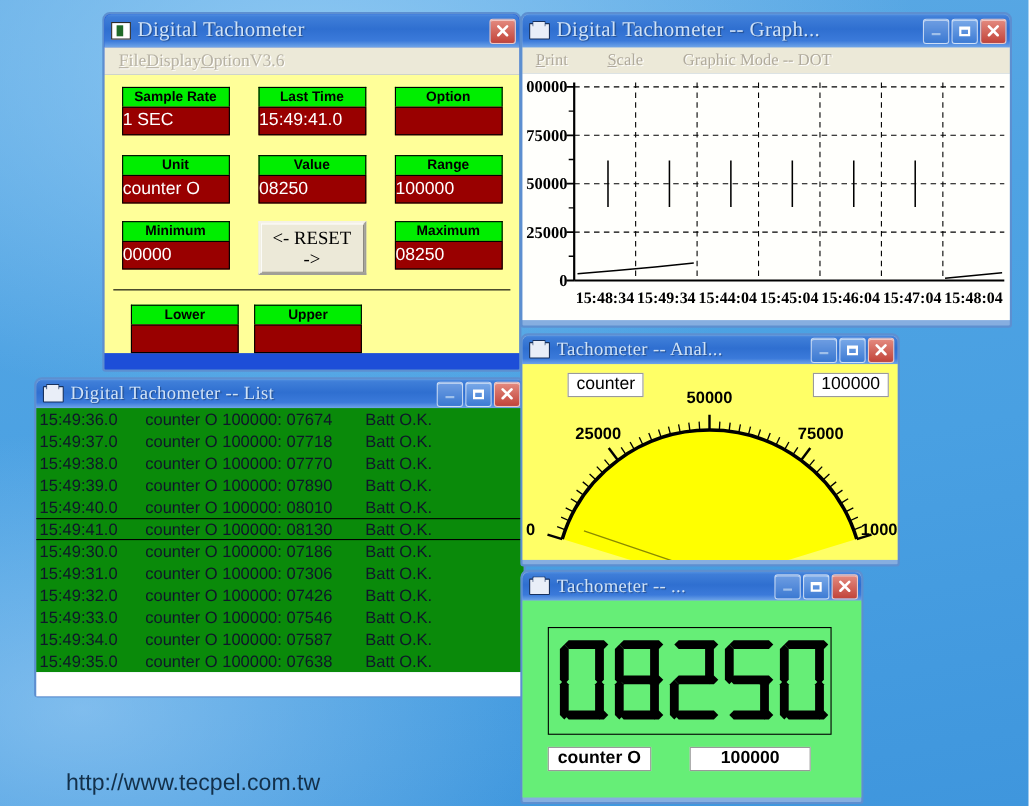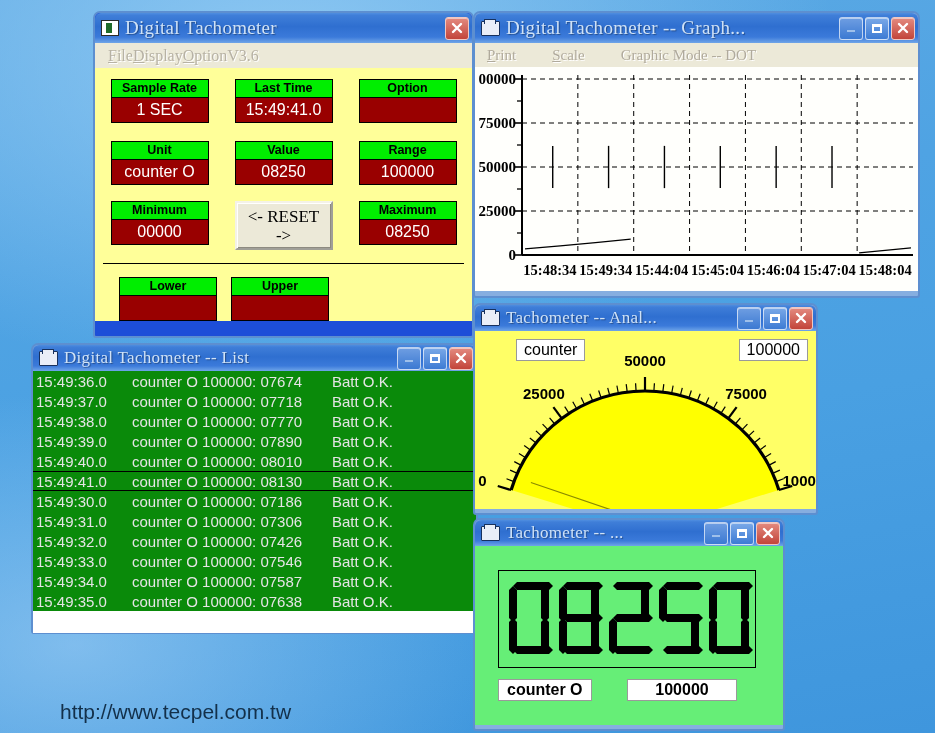--- a/index.html
+++ b/index.html
@@ -44,37 +44,37 @@
   
   #mainwin{left:93px;top:11px;width:381px;height:327px;border:2px solid #5d8fd0;border-radius:7px 7px 3px 3px;background:#1d4ed8;}
   #mainwin .menubar{height:25px;background:#ece9d8;display:flex;align-items:center;padding-left:13px;
     font-family:"Liberation Serif",serif;font-size:16px;color:#b7b2a4;text-shadow:1px 1px 0 #fff;}
   #mainwin .menubar u{text-decoration:underline;}
   .panel{background:#ffff99;padding:0;}
   .sect{display:flex;justify-content:center;gap:26px;padding:11px 0 0 0;}
   .fld{width:98px;}
   .fld .cap{background:#00ee00;color:#000;font-size:12.5px;font-weight:bold;text-align:center;
     border:1px solid #000;border-bottom:none;height:17px;line-height:17px;font-family:"Liberation Sans",sans-serif;}
-  .fld .val{background:#990000;color:#fff;font-size:16px;text-align:center;border:1px solid #000;height:24px;line-height:24px;
+  .fld .val{background:#990000;color:#fff;font-size:16px;text-align:left;border:1px solid #000;height:24px;line-height:24px;
     font-family:"Liberation Sans",sans-serif;}
   .fld .val.blank{height:24px;}
   .hr{height:1px;background:#000;margin:13px 8px 0 8px;}
   .resetbtn{width:94px;height:45px;background:#ece9d8;border:2px outset #f4f2e8;
     box-shadow:inset 1px 1px 0 #fff, inset -1px -1px 0 #8d8a80;
     font-family:"Liberation Serif",serif;font-size:17px;color:#000;display:flex;flex-direction:column;
     align-items:center;justify-content:center;line-height:19px;margin-top:0px;}
   
   #graphwin{left:473px;top:11px;width:447px;height:287px;border:2px solid #5d8fd0;border-radius:7px 7px 3px 3px;background:#86aee0;}
   #graphwin .menubar{height:24px;background:#ece9d8;display:flex;align-items:center;gap:36px;padding-left:12px;
     font-family:"Liberation Serif",serif;font-size:15px;color:#b0aa9c;text-shadow:1px 1px 0 #fff;}
   .plotwrap{background:#fffffc;height:224px;position:relative;overflow:hidden;}
   
   #listwin{left:31px;top:343px;width:447px;height:291px;border:2px solid #5d8fd0;border-radius:7px 7px 3px 3px;background:#7ba7dd;}
   .listbody{background:#0a8a0a;padding:0;}
-  .lrow{display:flex;align-items:center;height:20px;color:#e5e5e5;
+  .lrow{display:flex;align-items:center;height:20px;color:#0f172a;
     font-family:"Liberation Sans",sans-serif;font-size:15px;white-space:nowrap;padding-left:3px;}
   .lrow.sel{border-top:1px solid #000;border-bottom:1px solid #000;height:18px;}
   .lrow .c1{width:96px;}
   .lrow .c2{width:200px;}
   .lrow .c3{flex:1;}
   .listfoot{background:#fff;height:22px;}
   
   #analogwin{left:473px;top:303px;width:345px;height:212px;border:2px solid #5d8fd0;border-radius:7px 7px 3px 3px;background:#86aee0;}
   .gaugebody{background:#ffff66;height:178px;position:relative;overflow:hidden;}
   .tagbox{position:absolute;background:#fff;border:1px solid #9a9a9a;font-family:"Liberation Sans",sans-serif;

